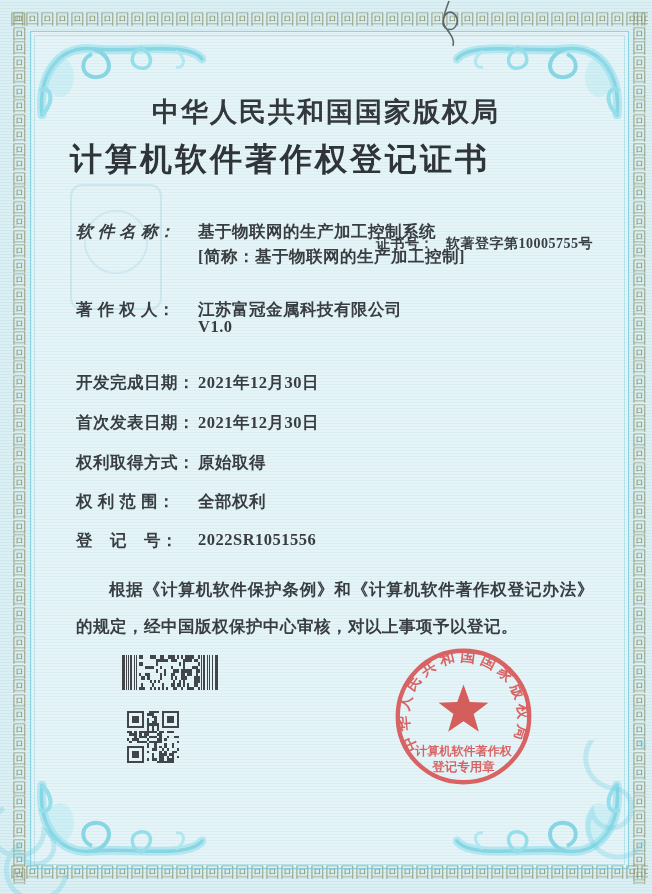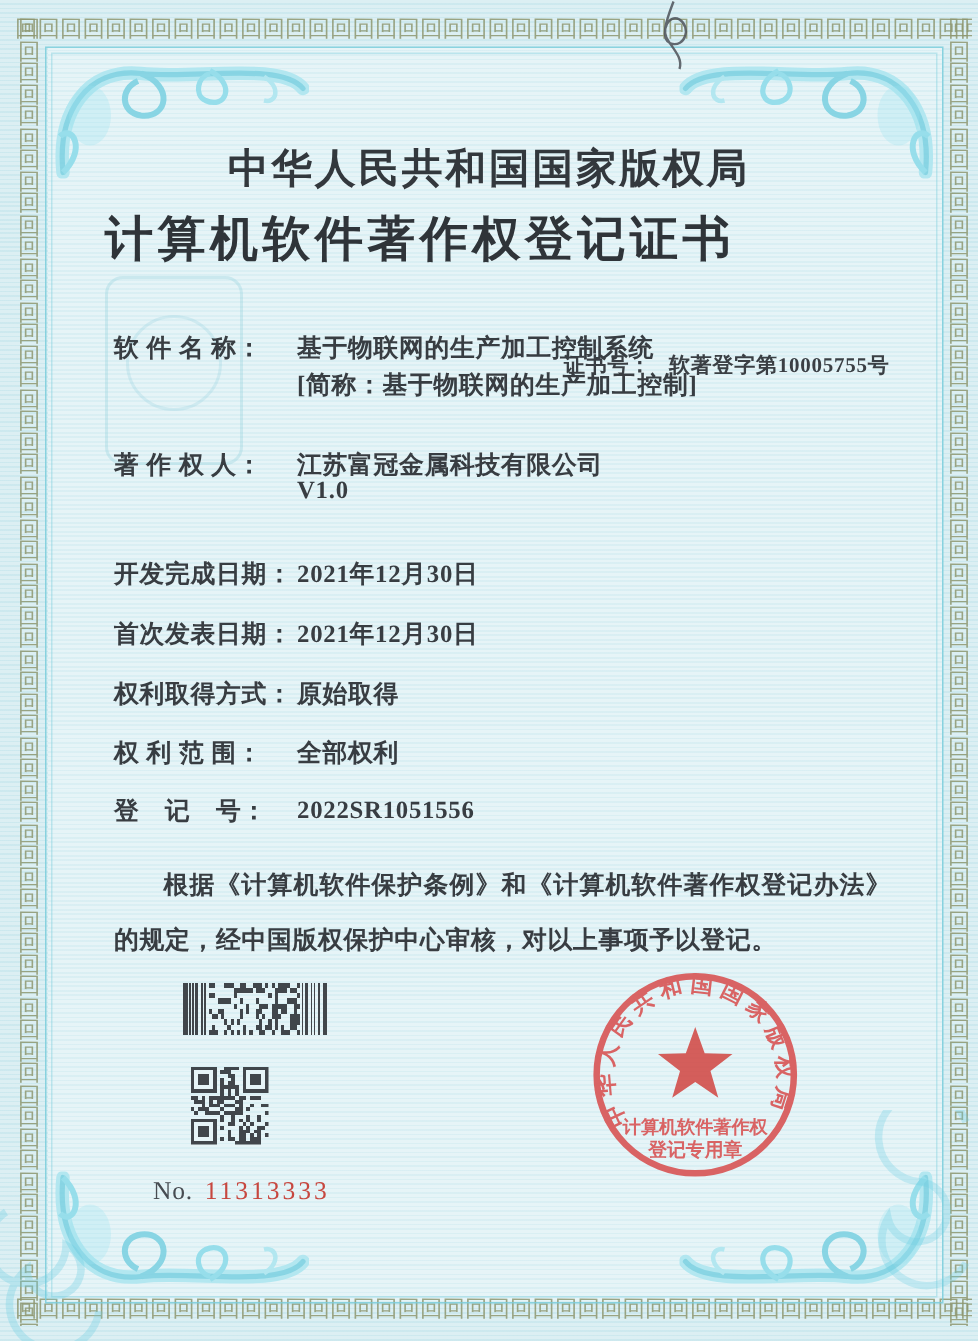--- a/index.html
+++ b/index.html
@@ -116,21 +116,21 @@
   <svg class="scribble" viewBox="0 0 60 48">
     <path d="M21,1 C16,14 12,26 19,29 C29,32 33,18 25,13 C18,9 12,20 18,28 C23,35 27,40 25,46" fill="none" stroke="#4c5158" stroke-width="1.6" opacity=".85"></path>
   </svg>
 
   <div class="txt header-line">中华人民共和国国家版权局</div>
   <div class="txt title-line">计算机软件著作权登记证书</div>
   <div class="txt certno-line">
     <span>证书号：</span><span class="gap"></span><span>软著登字第10005755号</span>
   </div>
 
-  <div class="txt row-label" style="top:221px;">软 件 名 称：</div>
+  <div class="txt row-label" style="top:221px;font-style:italic;">软 件 名 称：</div>
   <div class="txt row-value" style="top:221px;text-align:right;">基于物联网的生产加工控制系统</div>
   <div class="txt row-value" style="top:246px;text-align:right;">[简称：基于物联网的生产加工控制]</div>
   <div class="txt row-value" style="top:270px;margin-top:47px;">V1.0</div>
 
   <div class="txt row-label" style="top:299px;font-family:Liberation Serif, serif;">著 作 权 人：</div>
   <div class="txt row-value" style="top:299px;">江苏富冠金属科技有限公司</div>
 
   <div class="txt row-label" style="top:372px;">开发完成日期：</div>
   <div class="txt row-value" style="top:372px;">2021年12月30日</div>
 
@@ -423,17 +423,14 @@
       <path id="sealArc" d="M28.3,107.7 A57,57 0 1 1 121.7,107.7" fill="none"></path>
       <text font-size="15.5" letter-spacing="4.6" fill="#d85050" font-weight="bold" font-family="'Liberation Serif',serif">
         <textPath href="#sealArc" startOffset="0">中华人民共和国国家版权局</textPath>
       </text>
       <polygon points="75,42 81.5,60.1 100.7,60.7 85.5,72.4 90.9,90.8 75,80 59.1,90.8 64.5,72.4 49.3,60.7 68.5,60.1" fill="#d24a46"></polygon>
       <text x="75" y="115" text-anchor="middle" font-size="12.5" font-weight="bold" fill="#d85050" font-family="'Liberation Serif',serif">计算机软件著作权</text>
       <text x="75" y="131" text-anchor="middle" font-size="13" font-weight="bold" fill="#d85050" font-family="'Liberation Serif',serif">登记专用章</text>
     </g>
   </svg>
 
-  <div class="txt no-line">
-    <span>No.</span><span class="no-num">11313333</span>
-  </div>
 
 </div>
 
 </body></html>

